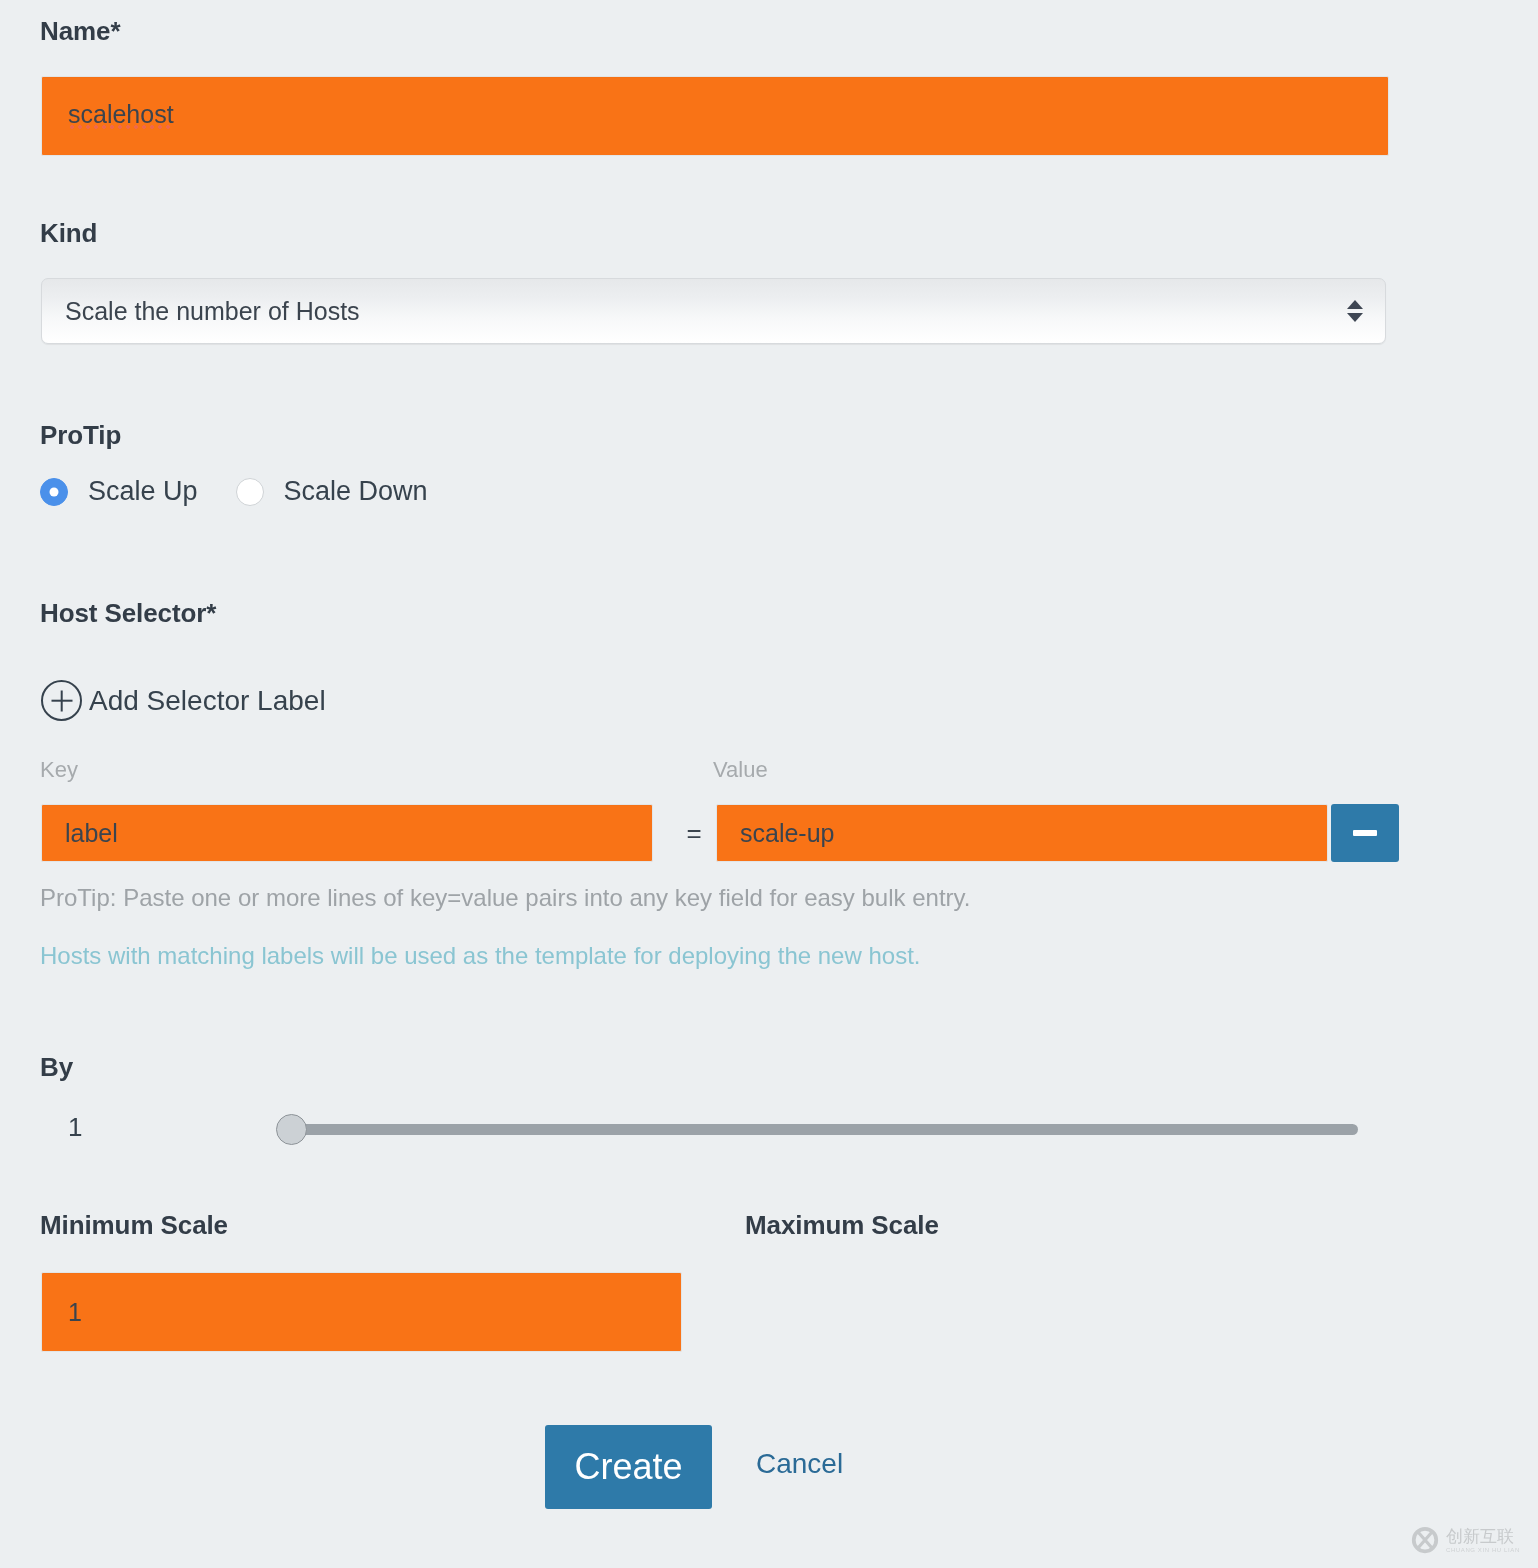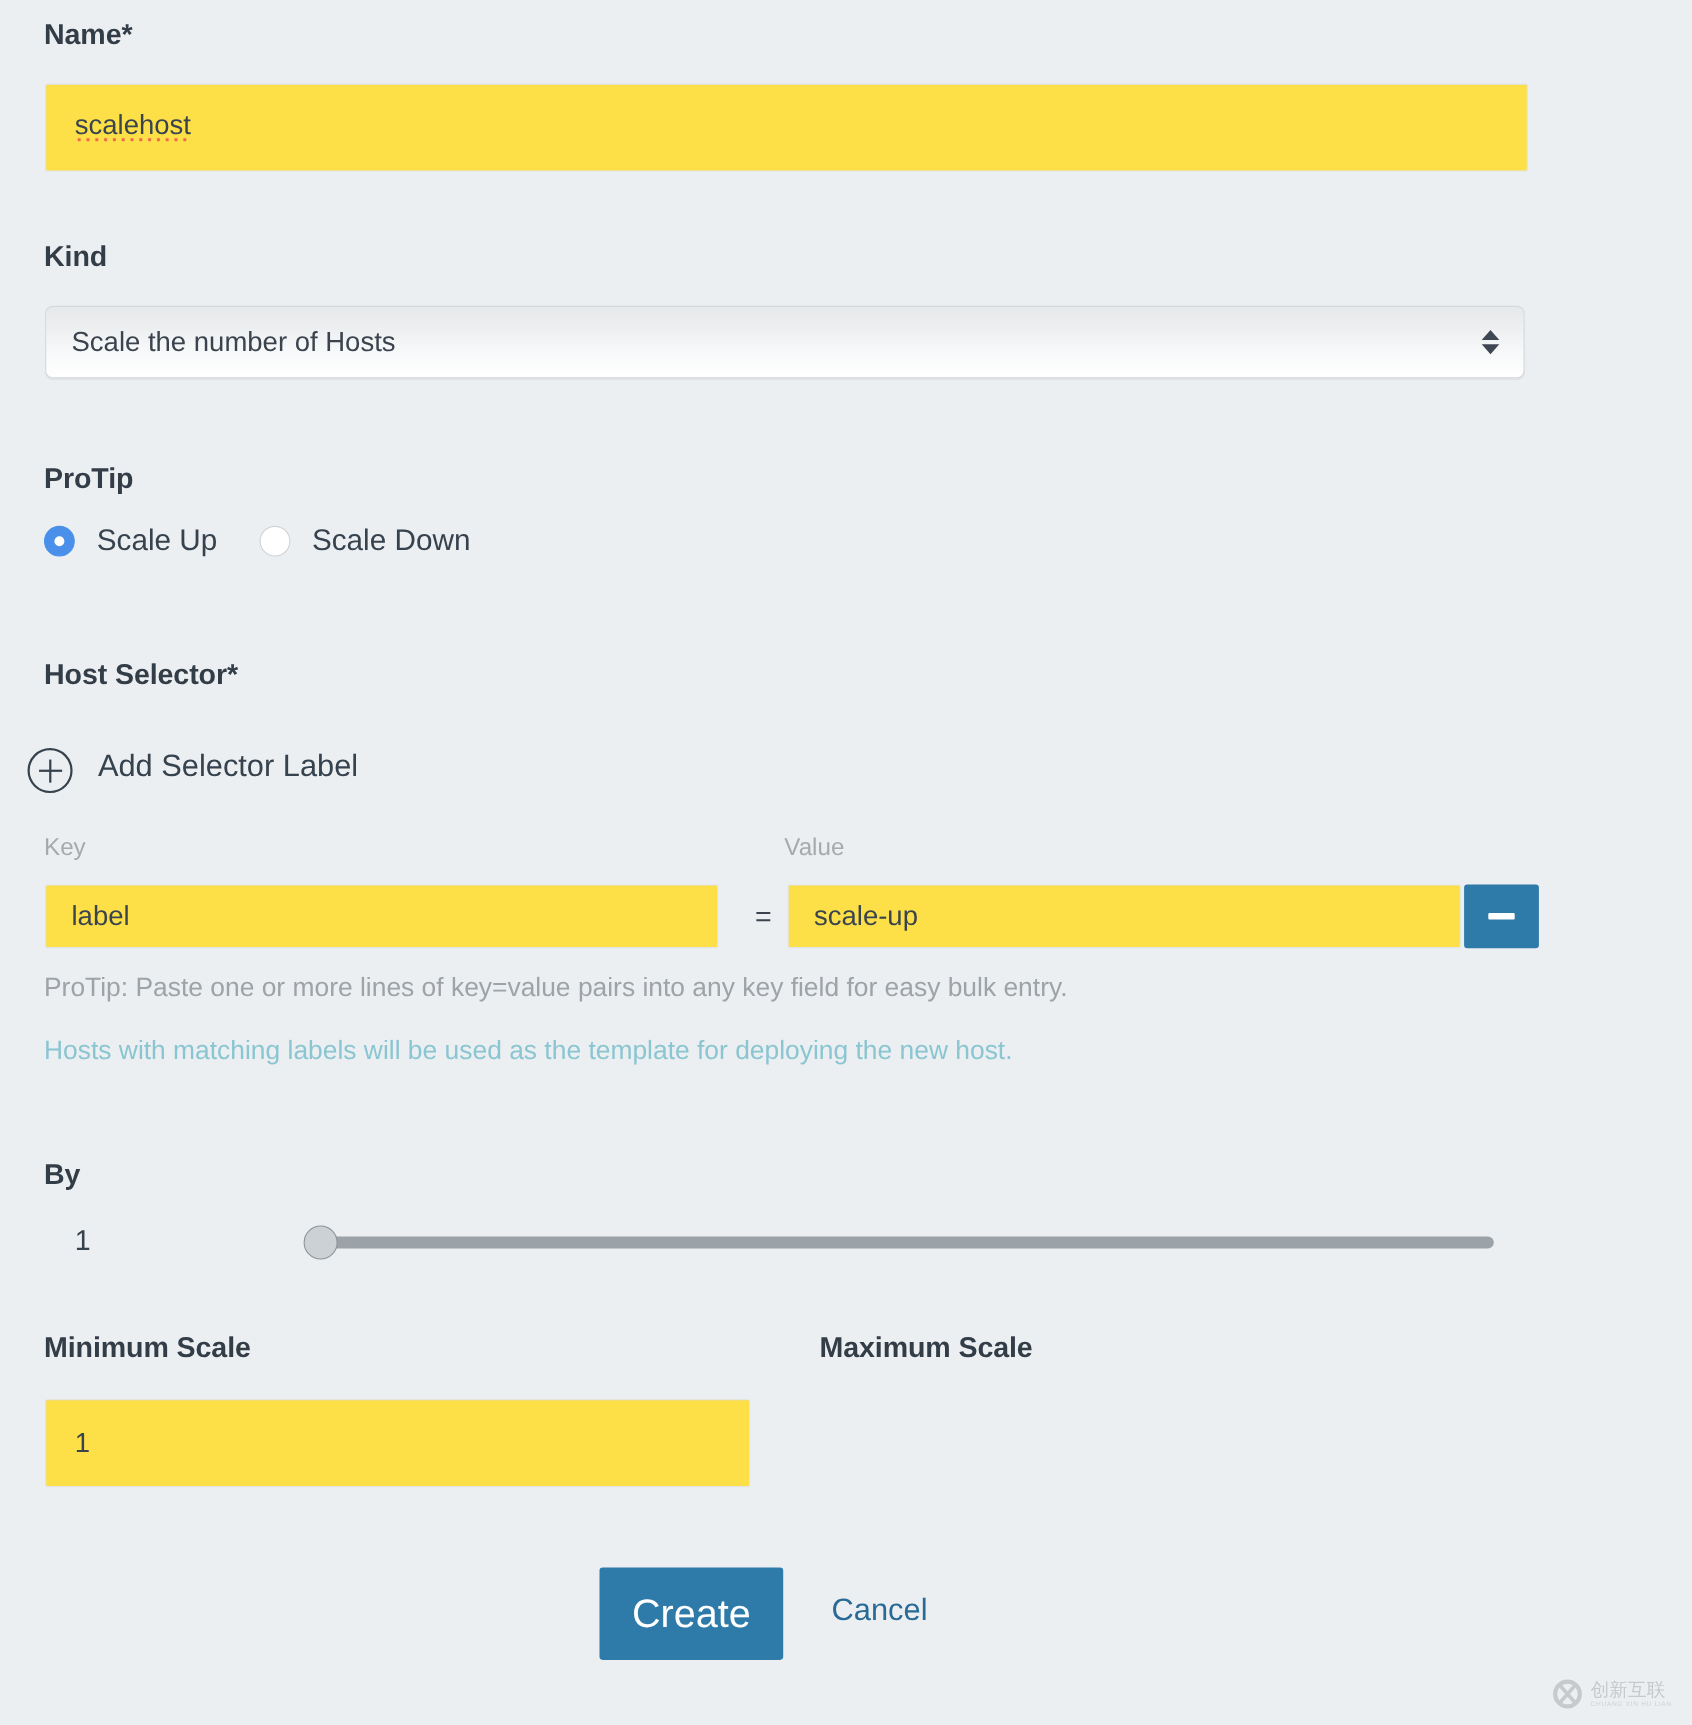--- a/index.html
+++ b/index.html
@@ -28,21 +28,21 @@
   
   .field-label {
     font-weight: bold;
     font-size: 26px;
     color: #333d48;
     letter-spacing: -0.1px;
   }
 
   
   .text-input {
-    background: #fde047;
+    background: #f97316;
     border: 1px solid #e2e5e7;
     border-radius: 2px;
     box-shadow: inset 0 1px 1px rgba(0,0,0,0.02);
     display: flex;
     align-items: center;
     font-size: 25px;
     color: #3b444e;
     padding-left: 26px;
   }
   .text-input .val { line-height: 1; }
@@ -133,25 +133,24 @@
   .radio-text {
     font-size: 27px;
     color: #36424d;
     margin-left: 20px;
   }
   #radio-scale-down { margin-left: 38px; }
 
   
   #hostsel-label { position: absolute; left: 40px; top: 598px; }
   #add-selector {
-    position: absolute; left: 25px; top: 680px;
-    display: flex; 
+    position: absolute; left: 41px; top: 680px;
+    display: flex; align-items: center;
     color: #333d48;
     cursor: pointer;
-    gap: 16px;
   }
   .plus-circle {
     width: 41px; height: 41px;
     border: 2.5px solid #36424d;
     border-radius: 50%;
     position: relative;
     flex: none;
   }
   .plus-circle::before, .plus-circle::after {
     content: "";

